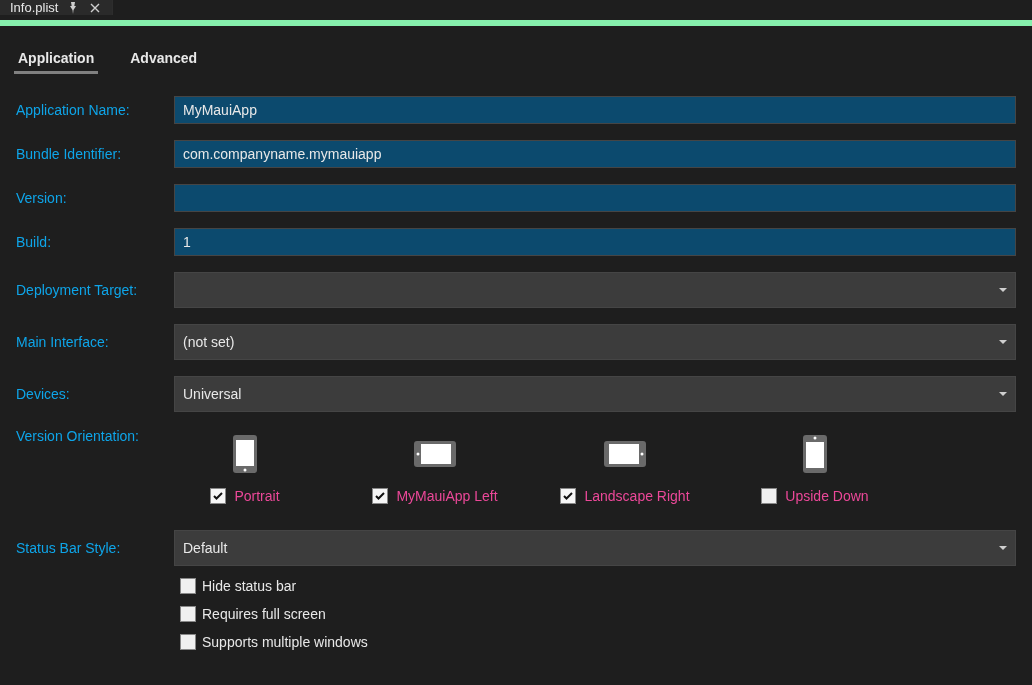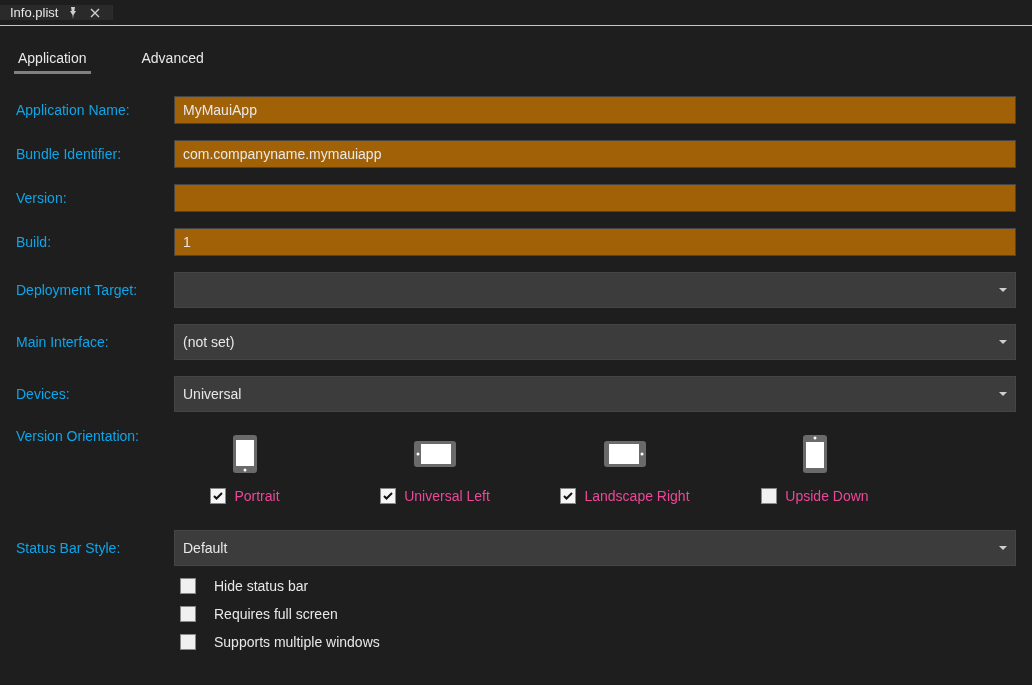--- a/index.html
+++ b/index.html
@@ -7,24 +7,24 @@
     width: 1032px; height: 685px;
     background: #1e1e1e;
     font-family: "Segoe UI", Arial, sans-serif;
     font-size: 14px;
     color: #e8e8e8;
     overflow: hidden;
   }
   
   .tabbar {
     display: flex;
-    align-items: center;
+    align-items: flex-start;
     height: 26px;
     background: #1e1e1e;
-    border-bottom: 1px solid #86efac;
+    border-bottom: 6px solid #86efac;
   }
   .tab {
     display: flex;
     align-items: center;
     gap: 8px;
     padding: 0 10px;
     background: #2a2a2a;
     border-right: 1px solid #2d2d2d;
     font-size: 13px;
     cursor: pointer;
@@ -35,22 +35,23 @@
     color: #cfcfcf;
     cursor: pointer;
   }
   .tab .pin svg, .tab .close svg { display: block; }
   
   .editor {
     padding: 0 16px 16px 16px;
   }
   .subtabs {
     display: flex;
-    gap: 55px;
+    gap: 36px;
     padding: 24px 0 10px 2px;
+    font-weight: bold;
   }
   .subtab {
     color: #e8e8e8;
     cursor: pointer;
     padding-bottom: 6px;
   }
   .subtab.active {
     position: relative;
   }
   .subtab.active::after {
@@ -72,21 +73,21 @@
     margin-bottom: 16px;
   }
   .row.align-top { align-items: start; }
   .label { color: #0ea5e9; }
   .field {
     width: 100%;
   }
   input.text {
     width: 100%;
     height: 28px;
-    background: #a16207;
+    background: #0c4a6e;
     border: 1px solid #454545;
     color: #e8e8e8;
     padding: 0 8px;
     font-size: 14px;
     outline: none;
   }
   .select {
     position: relative;
     width: 100%;
     height: 36px;
@@ -136,21 +137,21 @@
     border: 1px solid #888;
     display: inline-flex;
     align-items: center; justify-content: center;
     cursor: pointer;
     flex: 0 0 auto;
   }
   .chk svg { display: none; }
   .chk.checked svg { display: block; }
   .chk.checked { background: #f6f6f6; }
   .vstack { display: flex; flex-direction: column; gap: 12px; padding-left: 6px; }
-  .chkline { display: flex; align-items: flex-start; gap: 18px; }
+  .chkline { display: flex; align-items: flex-start; gap: 6px; }
 </style>
 </head>
 <body>
 
 <div class="tabbar">
   <div class="tab">
     <span>Info.plist</span>
     <span class="pin">
       <svg width="12" height="12" viewBox="0 0 12 12">
           <path d="M4 0h4l-.7 4H9l-2.5 4L6 12l-.5-4L3 4h1.7L4 0z" fill="#cfcfcf"></path>
@@ -246,21 +247,21 @@
                   <rect x="8" y="4" width="30" height="20" fill="#fff"></rect>
                   <circle cx="5" cy="14" r="1.5" fill="#fff"></circle>
                 </svg>
             </div>
             <div class="chkrow">
               <span class="chk checked">
                   <svg width="12" height="12" viewBox="0 0 12 12">
                     <path d="M2 6l2.5 2.5L10 3" stroke="#111" stroke-width="2" fill="none"></path>
                   </svg>
                 </span>
-              <span>Universal Left</span>
+              <span>MyMauiApp Left</span>
             </div>
           </div>
 
           <div class="orient">
             <div class="device">
               <svg width="44" height="28" viewBox="0 0 44 28">
                   <rect x="1" y="1" width="42" height="26" rx="3" fill="#6a6a6a"></rect>
                   <rect x="6" y="4" width="30" height="20" fill="#fff"></rect>
                   <circle cx="39" cy="14" r="1.5" fill="#fff"></circle>
                 </svg>

